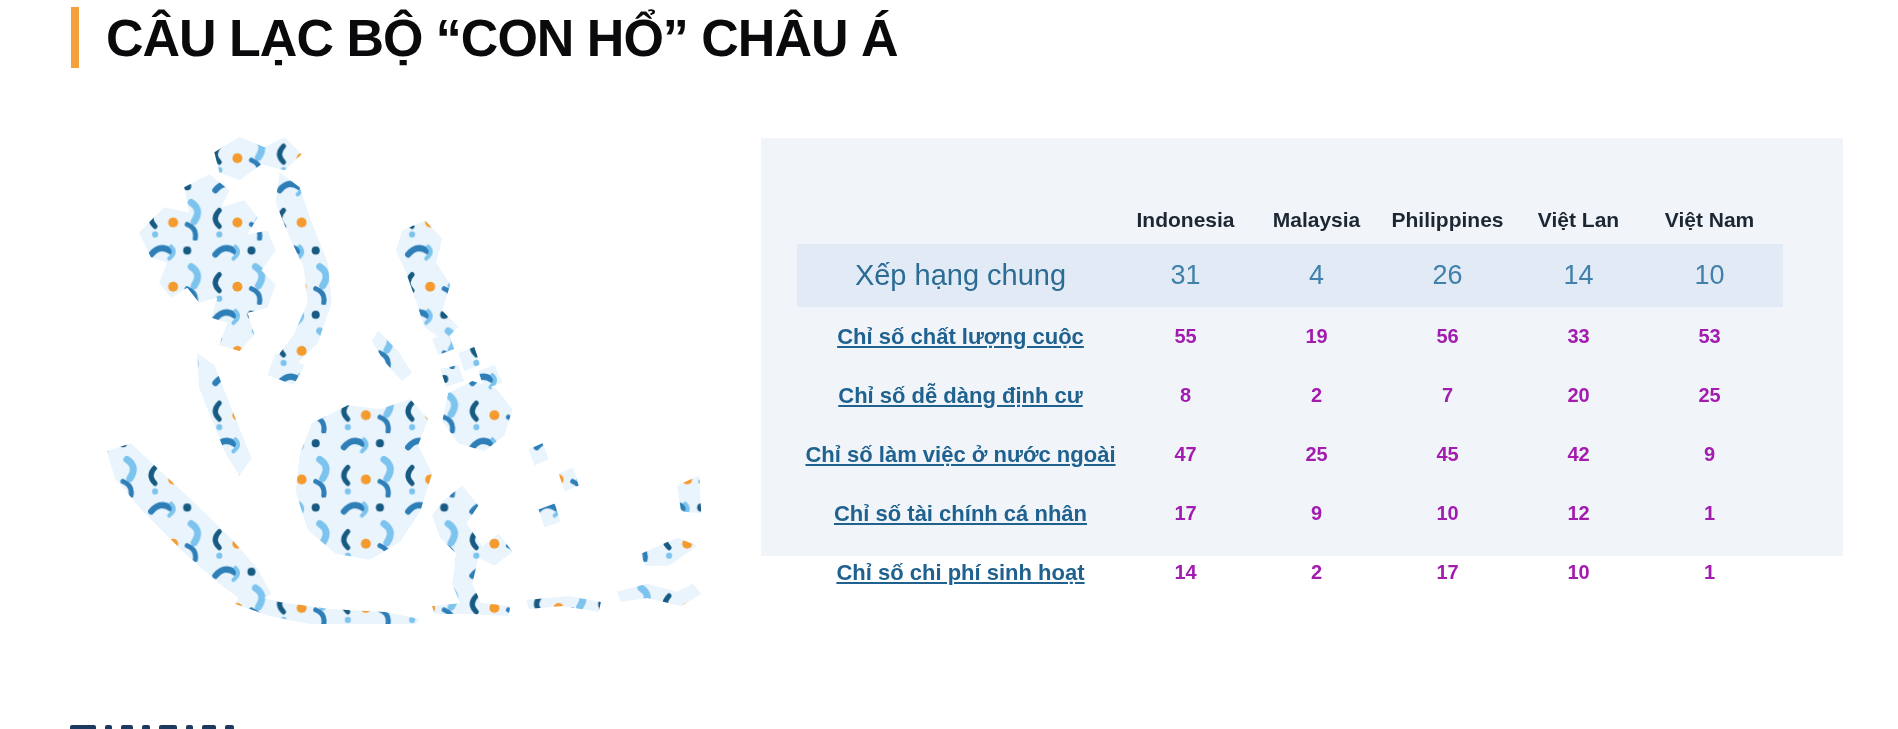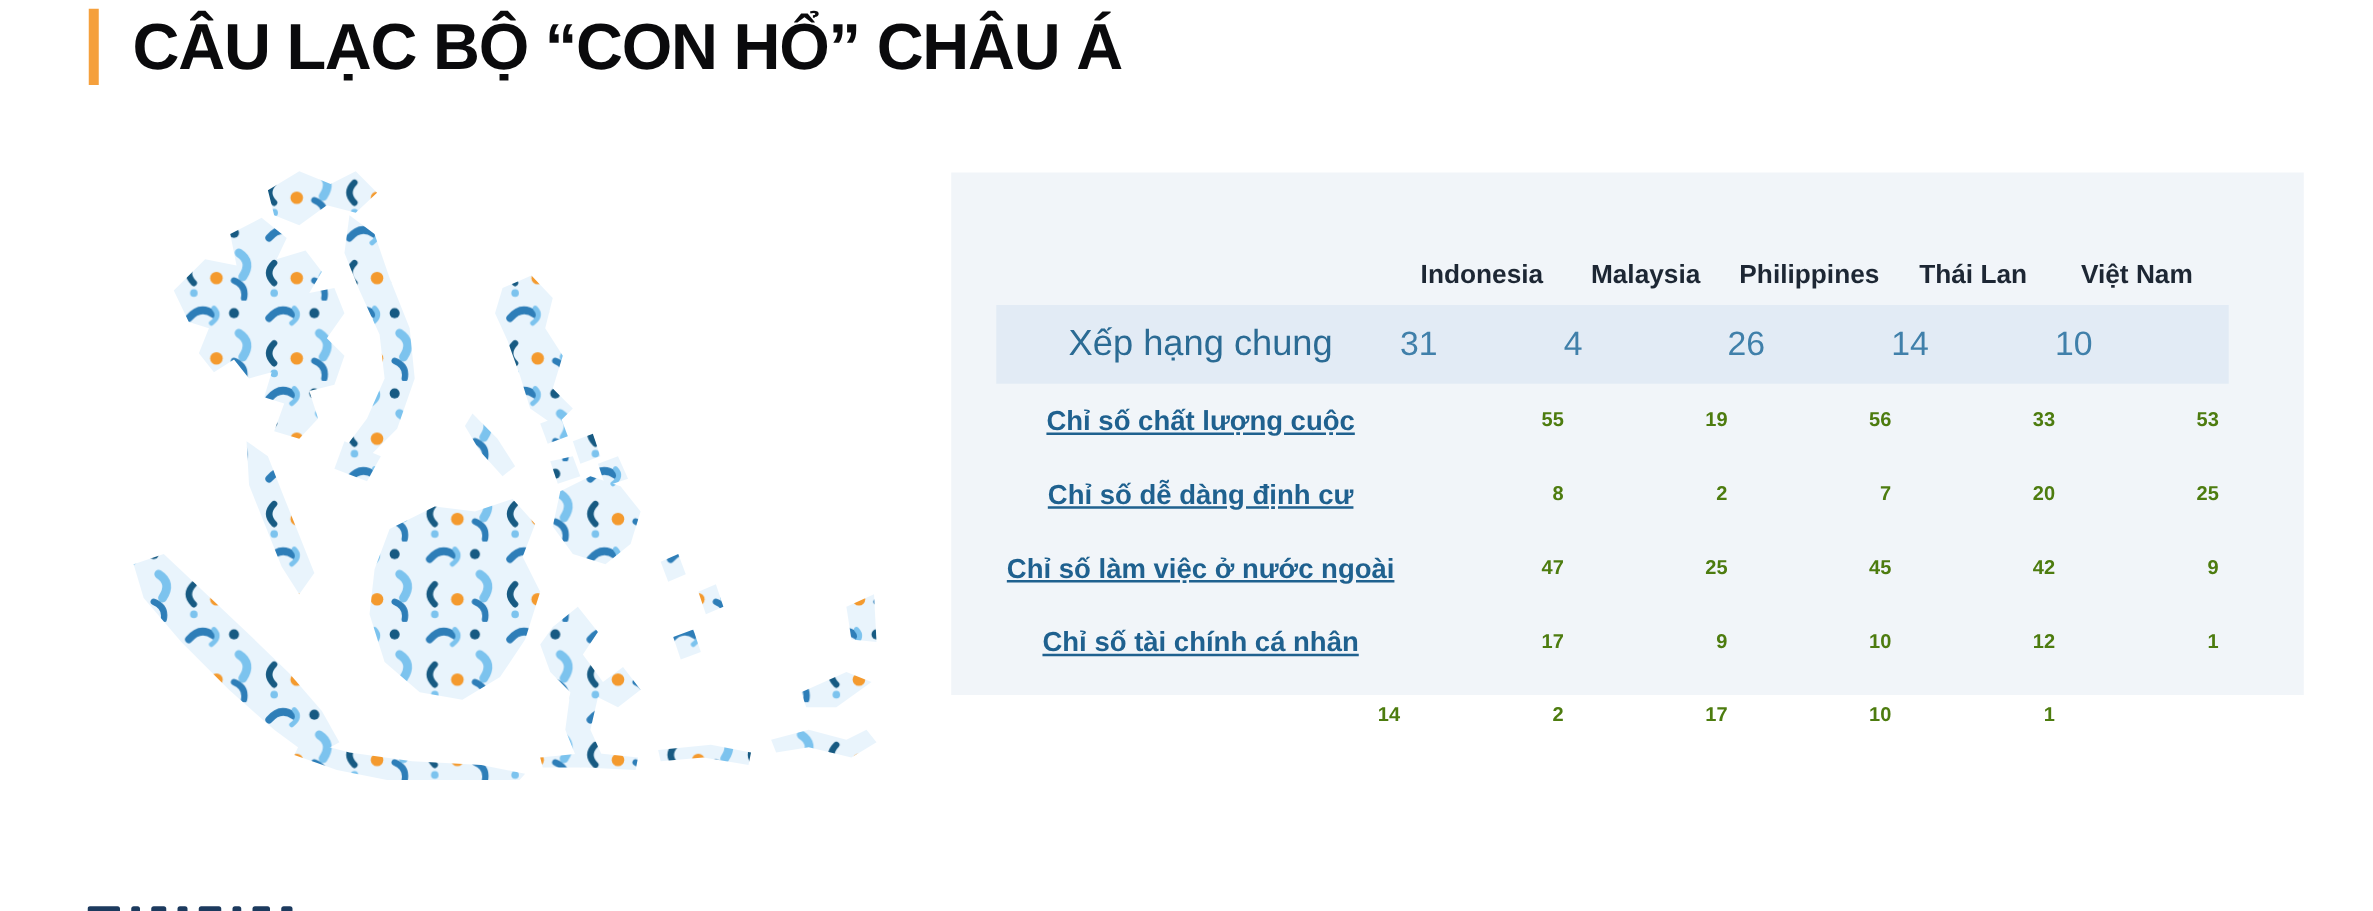--- a/index.html
+++ b/index.html
@@ -36,31 +36,31 @@
   .row-main{height:63px;}
   .row-main::before{
     content:"";position:absolute;left:36px;right:60px;top:0;bottom:0;
     background:#e2ebf5;
   }
   .row-main .row-label{
     position:relative;text-align:center;
     font-size:29px;font-weight:normal;color:#2b6b94;
   }
   .row-main .cell{
-    position:relative;
+    position:relative;text-align:center;
     font-size:27px;font-weight:400;color:#4080aa;
   }
   .row-idx{height:59px;}
   .row-idx .row-label{
     text-align:center;font-size:22px;font-weight:bold;color:#1f618f;
     white-space:nowrap;
     text-decoration:underline;
   }
   .row-idx .cell{
-    text-align:right;font-size:16px;font-weight:bold;color:#4d7c0f;
+    text-align:center;font-size:20px;font-weight:bold;color:#a21caf;
   }
   
   .cutoff{
     position:absolute;left:70px;bottom:0;height:5px;width:260px;
     display:flex;align-items:flex-end;gap:9px;overflow:hidden;
   }
   .cutoff i{
     display:block;height:4px;background:#1c3a5e;border-radius:2px 2px 0 0;
   }
 </style>
@@ -132,21 +132,21 @@
   </svg>
 </div>
 
 <div class="panel">
 
   <div class="t-row t-head">
     <div></div>
     <div class="col-h">Indonesia</div>
     <div class="col-h">Malaysia</div>
     <div class="col-h">Philippines</div>
-    <div class="col-h">Thái Lan</div>
+    <div class="col-h">Việt Lan</div>
     <div class="col-h">Việt Nam</div>
   </div>
 
   <div class="t-row row-main">
     <div class="row-label">Xếp hạng chung</div>
     <div class="cell">31</div>
     <div class="cell">4</div>
     <div class="cell">26</div>
     <div class="cell">14</div>
     <div class="cell">10</div>
@@ -182,20 +182,21 @@
   <div class="t-row row-idx">
     <div class="row-label">Chỉ số tài chính cá nhân</div>
     <div class="cell">17</div>
     <div class="cell">9</div>
     <div class="cell">10</div>
     <div class="cell">12</div>
     <div class="cell">1</div>
   </div>
 
   <div class="t-row row-idx">
+    <div class="row-label">Chỉ số chi phí sinh hoạt</div>
     <div class="cell">14</div>
     <div class="cell">2</div>
     <div class="cell">17</div>
     <div class="cell">10</div>
     <div class="cell">1</div>
   </div>
 
 </div>
 
 <div class="cutoff">

